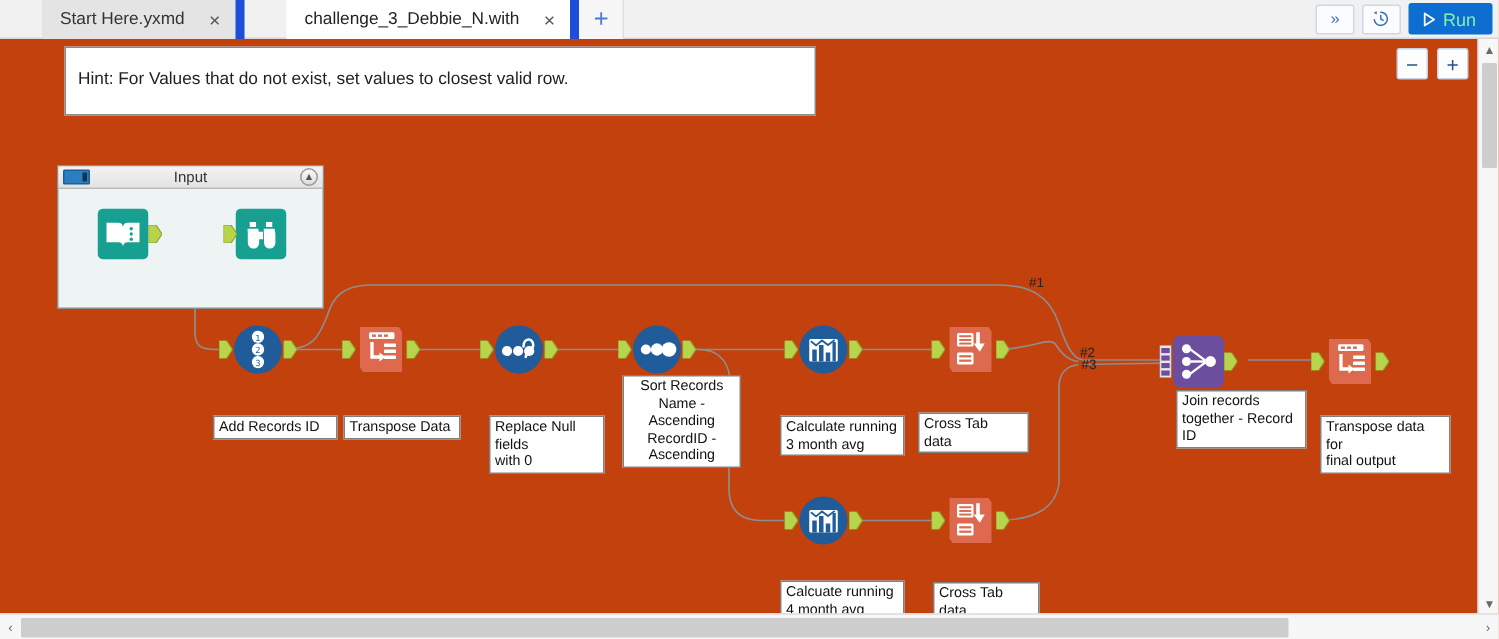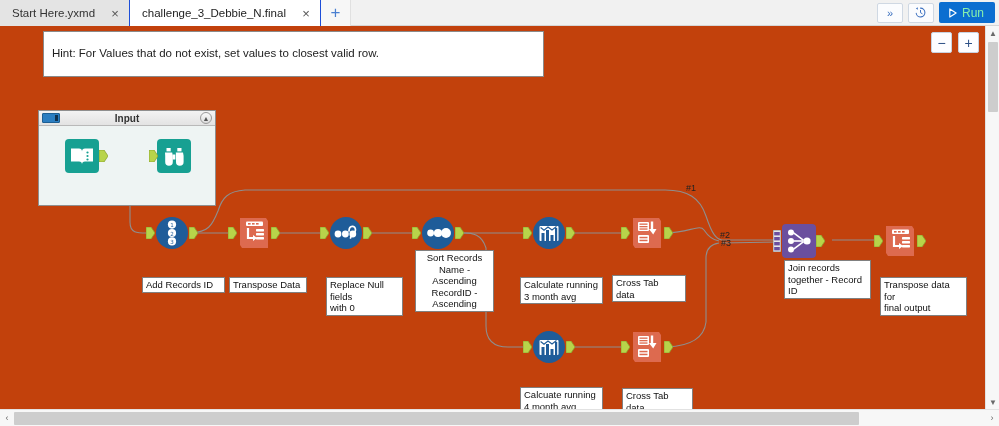--- a/index.html
+++ b/index.html
@@ -24,23 +24,24 @@
     border-bottom: 1px solid #d6d6d6;
     display: flex; align-items: stretch;
   }
   .tab {
     display: flex; align-items: center;
     padding: 0 8px 0 12px;
     height: 26px;
     font-size: 11.5px;
     color: #333;
     background: #e4e4e4;
-    border-right: 1px solid #1d4ed8;
+    border-right: 6px solid #1d4ed8;
     white-space: nowrap;
     cursor: default;
+    margin-left: 28px;
   }
   .tab.active {
     background: #ffffff;
     color: #222;
   }
   .tab .tab-label { margin-right: 14px; }
   .tab .tab-close {
     font-size: 13px; line-height: 1;
     color: #555; width: 12px; text-align: center;
     font-family: "Liberation Sans", sans-serif;
@@ -128,21 +129,21 @@
     background: #eef4f3;
   }
   .container-head {
     position: relative;
     height: 15px;
     background: linear-gradient(#f3f3f3,#e3e3e3);
     border-bottom: 1px solid #b9b9b9;
     display: flex; align-items: center; justify-content: center;
   }
   .container-title {
-    font-size: 10px; font-weight: bold; color: #333;
+    font-size: 10px; font-weight: normal; color: #333;
   }
   .cont-icon {
     position: absolute; left: 3px; top: 2px;
     width: 18px; height: 10px;
     background: #2b7ec1;
     border: 1px solid #1d5f93;
     border-radius: 1px;
   }
   .cont-icon::after {
     content: ""; position: absolute;
@@ -242,21 +243,21 @@
 <div id="app">
 
   <div class="tabbar">
 
     <div class="tab">
       <span class="tab-label">Start Here.yxmd</span>
       <span class="tab-close">×</span>
     </div>
 
     <div class="tab active">
-      <span class="tab-label">challenge_3_Debbie_N.final</span>
+      <span class="tab-label">challenge_3_Debbie_N.with</span>
       <span class="tab-close">×</span>
     </div>
 
     <div class="tab-new">+</div>
 
     <div class="tabbar-fill"></div>
 
     <div class="tb-right">
       <div class="tb-btn">»</div>
       <div class="tb-btn">

